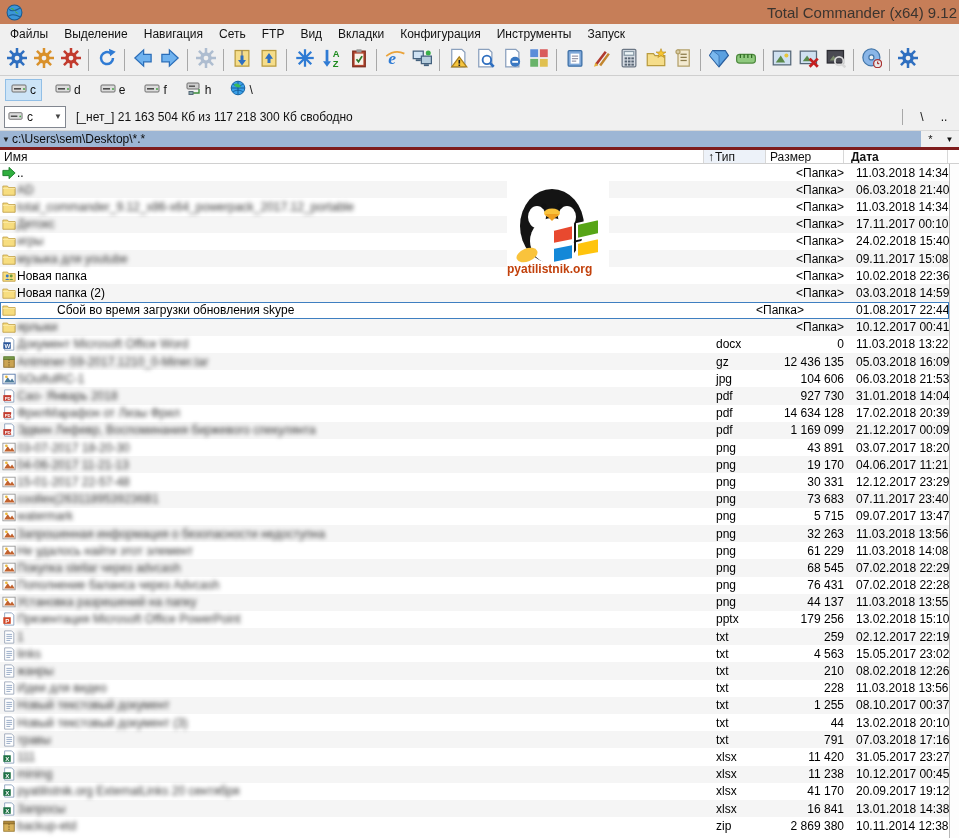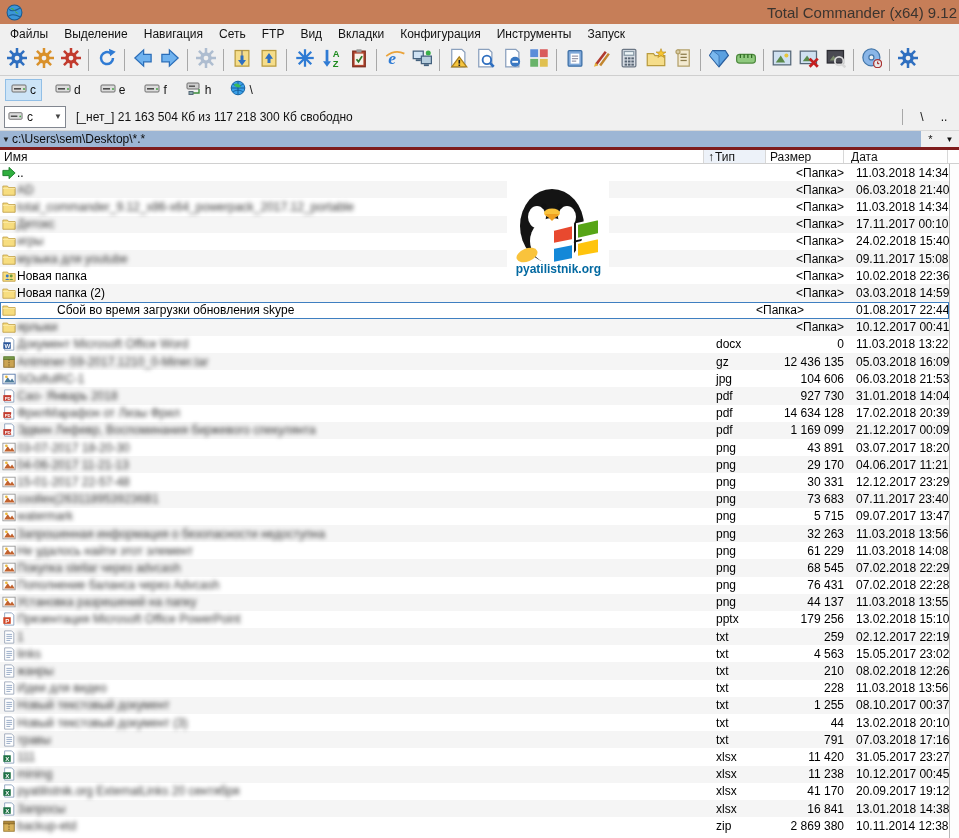--- a/index.html
+++ b/index.html
@@ -45,40 +45,40 @@
   .pathbtn { width:19px; background:#f0f0f0; border:none; font-size:11px; color:#111; }
   .pathbtn.small { font-size:8px; }
 
   
   .headerrow { height:17px; background:#fff; border-bottom:1px solid #d0d0d0; border-top:3px solid #7f1d1d; display:flex; font-size:12px; color:#111; flex:none; }
   .th { display:flex; align-items:center; padding-left:4px; border-right:1px solid #d8d8d8; overflow:hidden; white-space:nowrap; }
   .th-name { flex:1; }
   .th-type { width:62px; background:#edf2f9; }
   .sortarrow { font-weight:bold; margin-right:1px; }
   .th-size { width:78px; }
-  .th-date { width:104px; padding-left:7px; }
+  .th-date { width:104px; padding-left:7px;font-weight:bold; }
   .th-scroll { width:11px; border-right:none; }
 
   
   .filelist { flex:1; position:relative; background:#fff; overflow:hidden; }
   .scrollstrip { position:absolute; right:0; top:0; bottom:0; width:10px; background:#fdfdfd; border-left:1px solid #b8b8b8; }
   .frow { display:flex; align-items:center; height:17.2px; width:calc(100% - 10px); font-size:12px; color:#000; white-space:nowrap; }
   .frow.alt { background:#f5f5f5; }
   .frow.cursor { outline:1px solid #3f7fc1; outline-offset:-1px;gap:40px; }
   .cicon { width:17px; flex:none; display:flex; align-items:center; justify-content:center; }
   .cicon svg { width:14px; height:14px; }
   .cname { flex:1; overflow:hidden; }
   .blur { filter:blur(2px); color:#3a3a3a; }
   .cext { width:60px; flex:none; padding-left:5px; }
   .csize { width:78px; flex:none; text-align:right; padding-right:5px; }
   .cdate { width:100px; flex:none; padding-left:7px; }
 
   
   .watermark { position:absolute; left:507px; top:15px; width:102px; height:99px; background:#fff; }
-  .wm-text { position:absolute; left:0; right:8px; bottom:2px; text-align:right; font-size:12px; font-weight:bold; color:#0369a1;
+  .wm-text { position:absolute; left:0; right:0; bottom:2px; text-align:left; font-size:12px; font-weight:bold; color:#c2410c;
     text-shadow:-1px 0 #fff, 1px 0 #fff, 0 -1px #fff, 0 1px #fff; }
 </style>
 </head>
 <body>
 
 <div class="window">
 
   <div class="titlebar">
     <span class="app-icon">
       <svg viewBox="0 0 16 16">
@@ -690,21 +690,21 @@
       <div class="frow alt">
         <span class="cicon">
           <svg viewBox="0 0 16 16">
             <rect x="1" y="2.5" width="14" height="11" fill="#fdfdfd" stroke="#999999"></rect>
             <polygon points="2.5,12 6.5,6 9.5,10 11.5,7.5 14.5,12" fill="#c2622e"></polygon>
             <circle cx="5" cy="5.5" r="1.5" fill="#e8b83a"></circle>
           </svg>
         </span>
         <span class="cname blur">04-06-2017 11-21-13</span>
         <span class="cext">png</span>
-        <span class="csize">29 170</span>
+        <span class="csize">19 170</span>
         <span class="cdate">04.06.2017 11:21</span>
       </div>
       <div class="frow">
         <span class="cicon">
           <svg viewBox="0 0 16 16">
             <rect x="1" y="2.5" width="14" height="11" fill="#fdfdfd" stroke="#999999"></rect>
             <polygon points="2.5,12 6.5,6 9.5,10 11.5,7.5 14.5,12" fill="#c2622e"></polygon>
             <circle cx="5" cy="5.5" r="1.5" fill="#e8b83a"></circle>
           </svg>
         </span>

